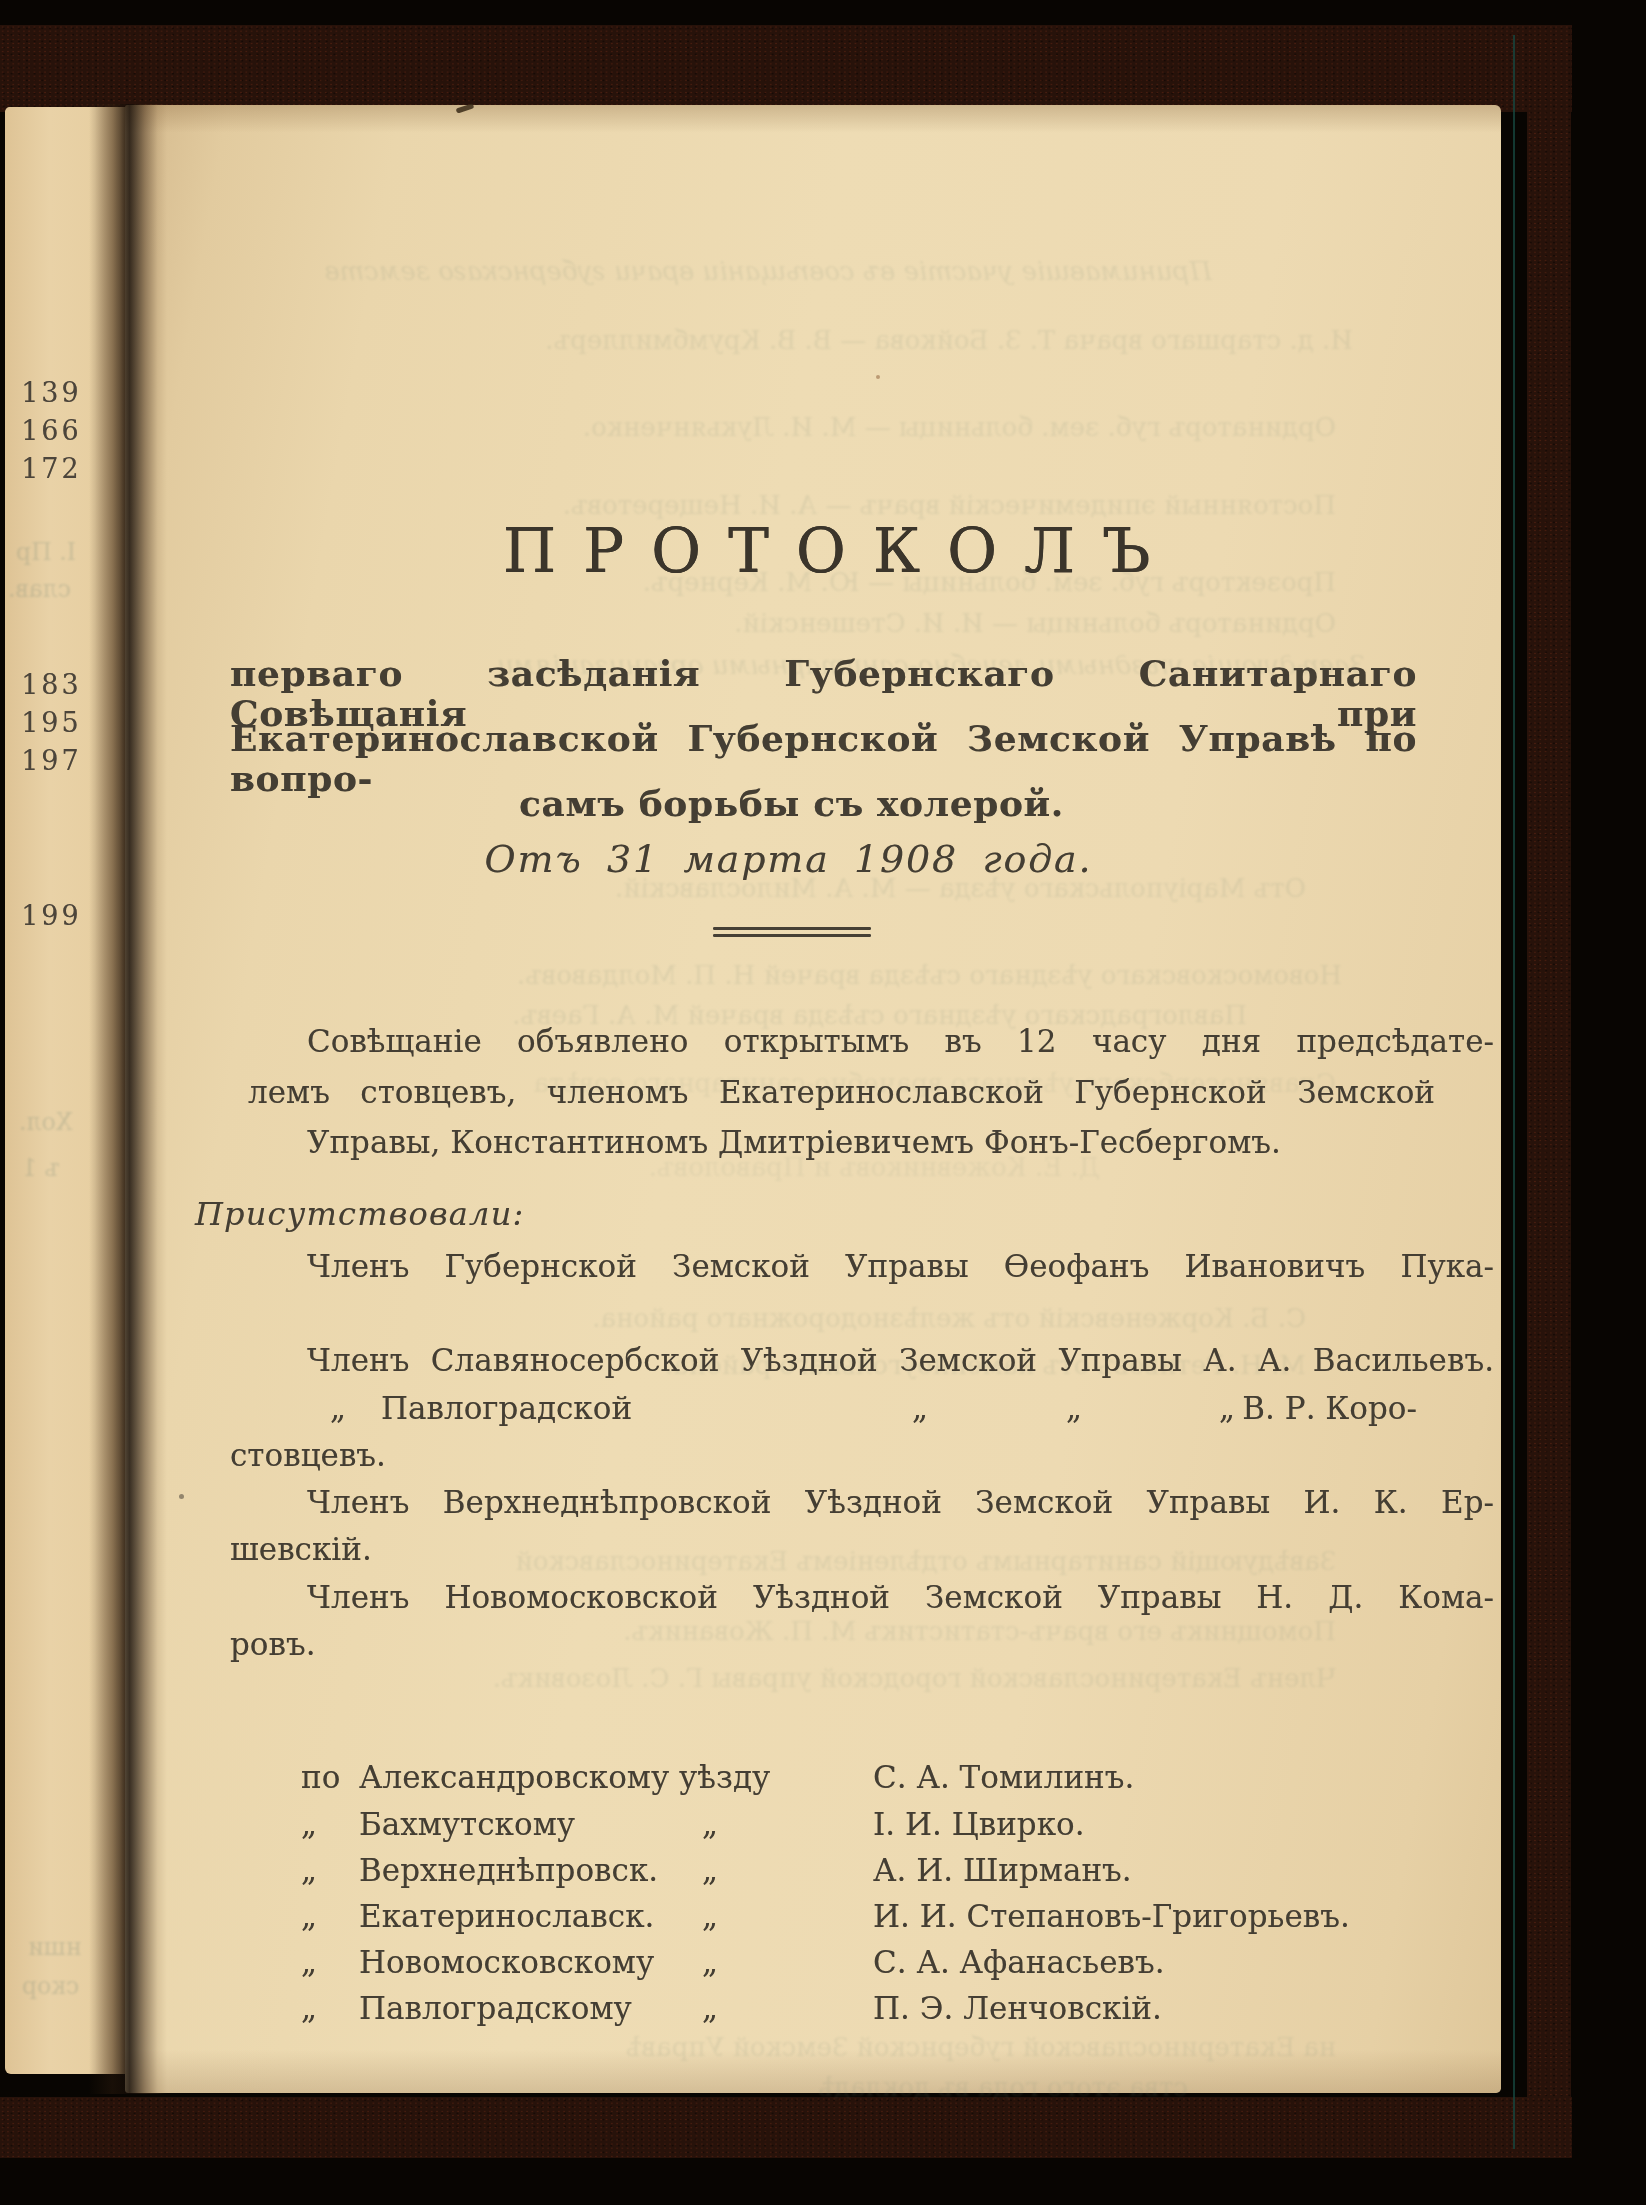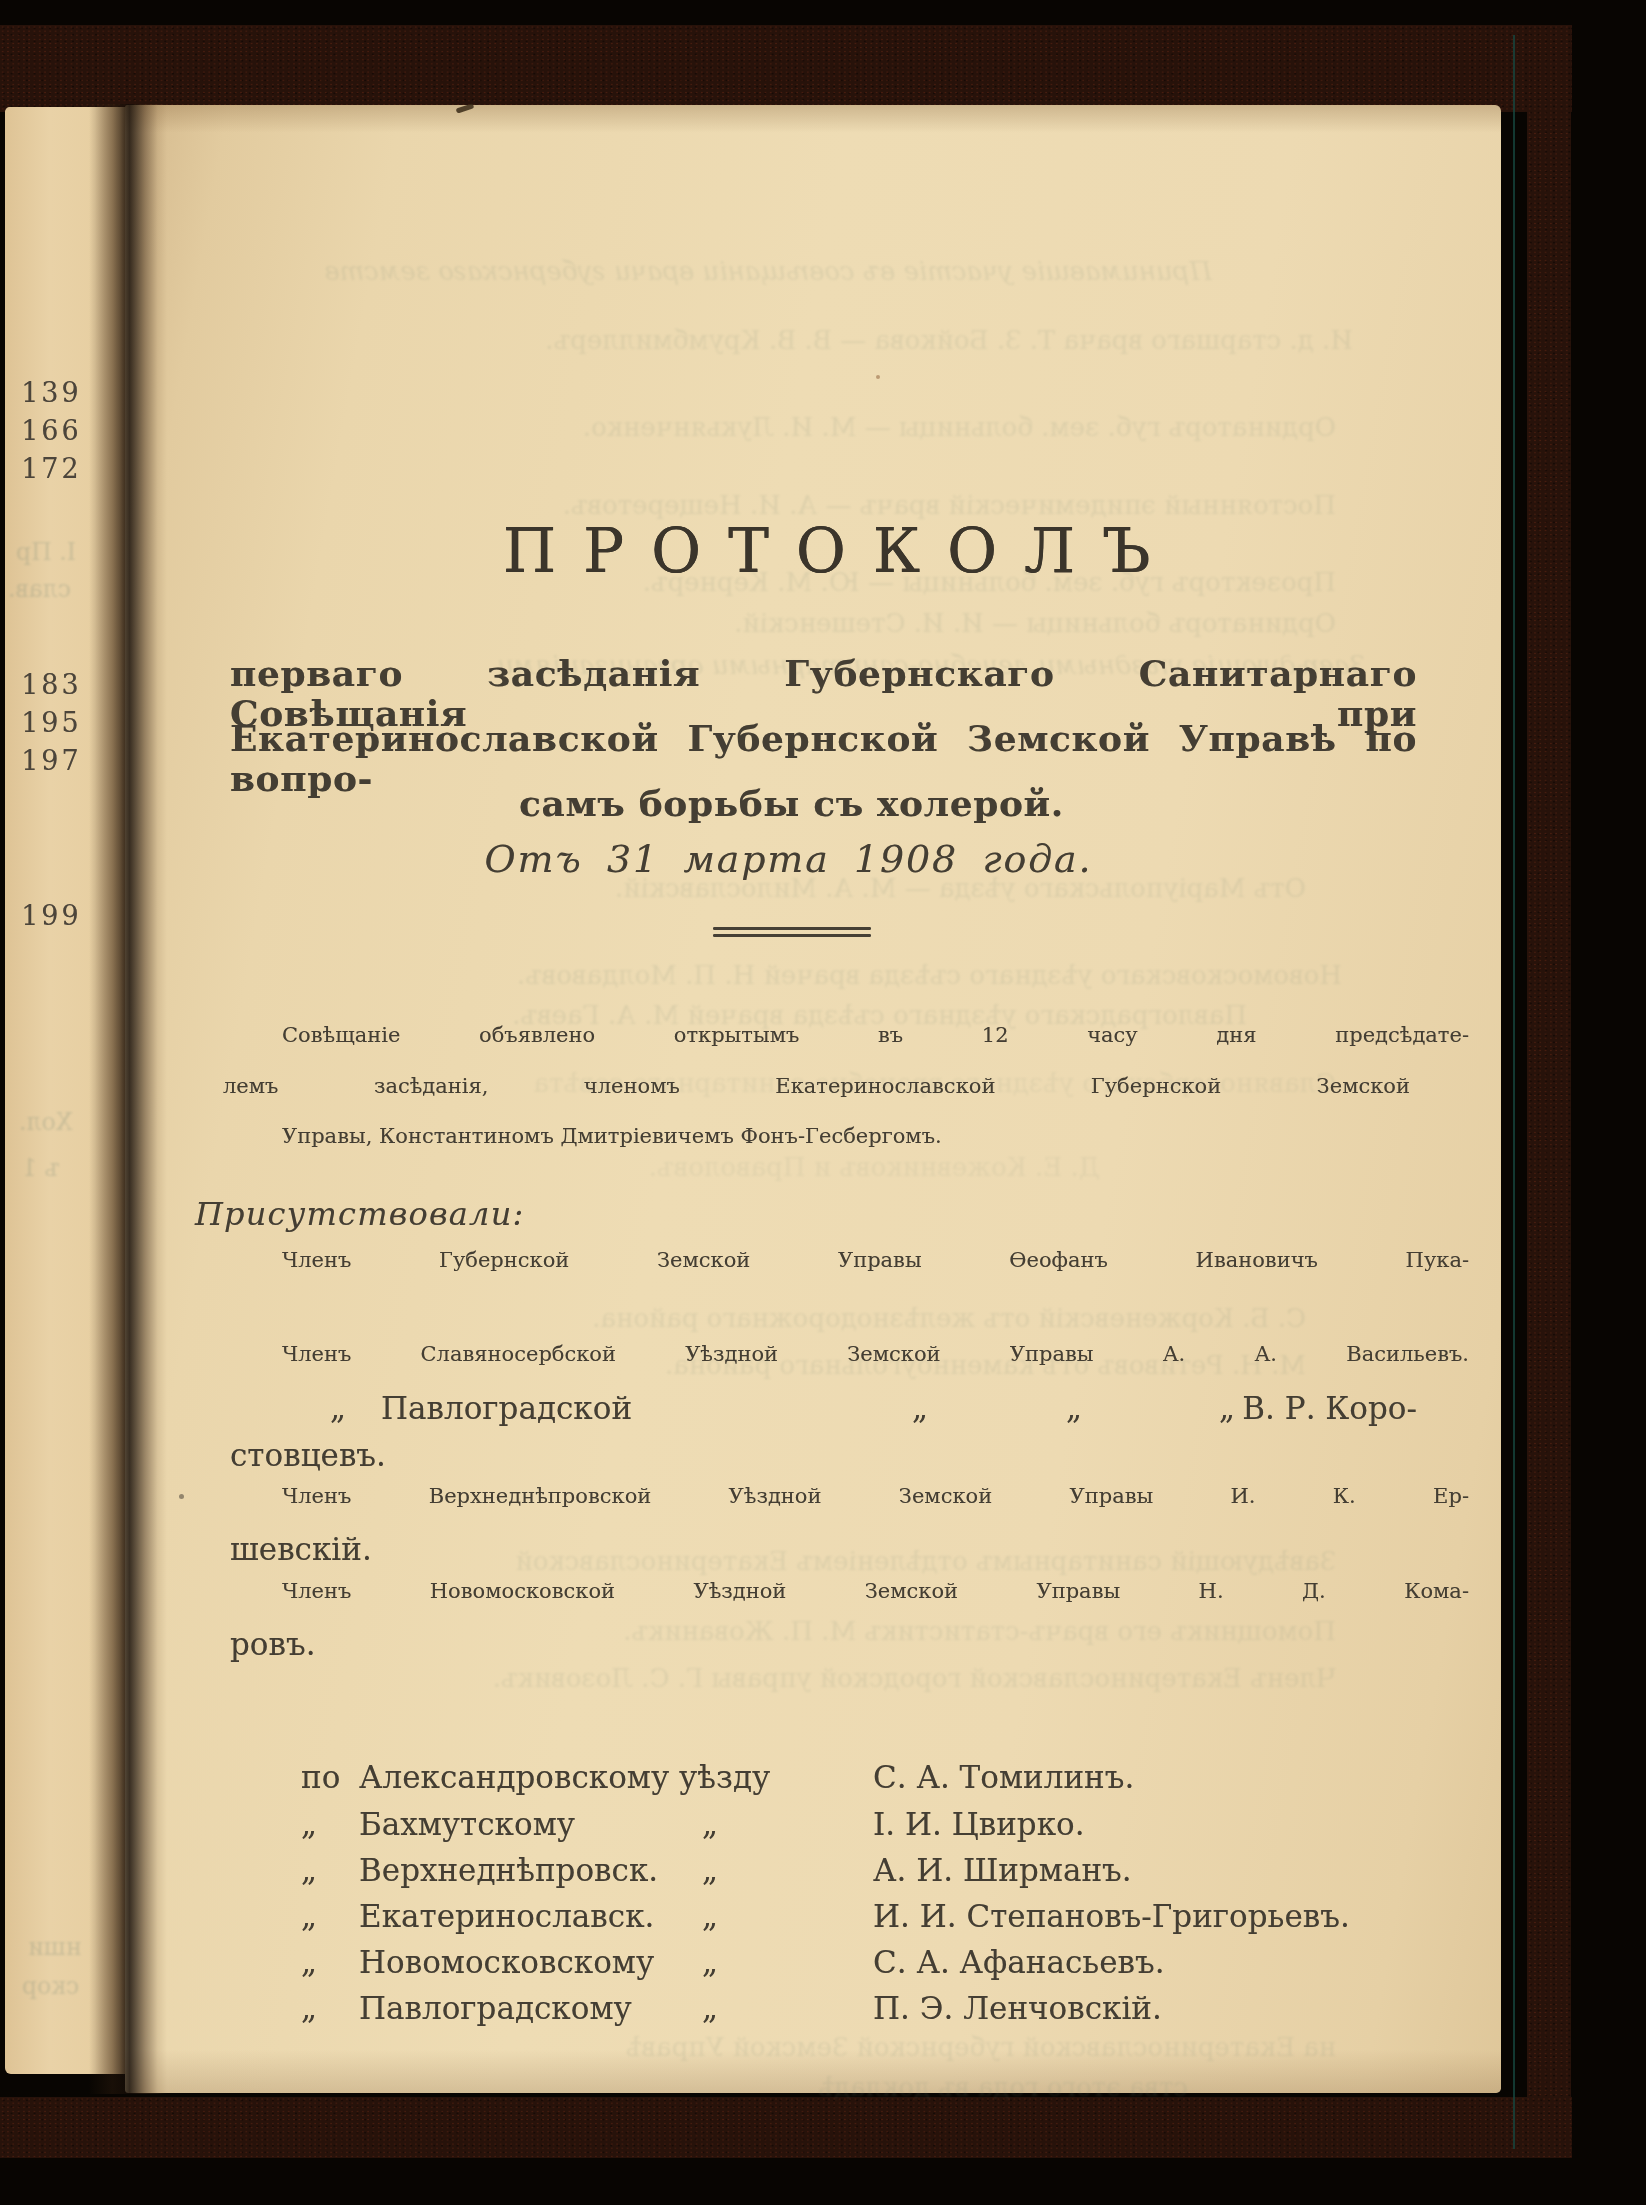--- a/index.html
+++ b/index.html
@@ -30,21 +30,21 @@
   .title{top:410px;left:27px;width:100%;text-align:center;font-size:61px;letter-spacing:27px;color:#3b352b;
          text-shadow:0.4px 0 0 #3b352b,0 0 0.6px rgba(59,53,43,.4);}
   .sub{left:105px;width:1187px;font-size:36px;font-weight:bold;letter-spacing:0.6px;line-height:1.1;}
   .just{text-align:justify;text-align-last:justify;}
   .sub3{text-align:center;transform:translateX(-32px);}
   .dateline{top:732px;left:105px;width:1187px;text-align:center;transform:translateX(-35px);
          font-style:italic;font-size:38px;letter-spacing:1.8px;word-spacing:10.6px;}
   .rulebox{left:588px;top:822px;width:158px;}
   .rulebar{height:3px;background:#464035;margin-bottom:4.1px;border-radius:1.2px;}
   .body-line{font-size:31px;left:105px;width:1187px;white-space:nowrap;}
-  .wrapline{font-size:21px;left:98px;width:1187px;}
+  .wrapline{font-size:31px;left:123px;width:1187px;}
   .indent{padding-left:59px;}
   .heading-it{left:105px;width:1187px;font-style:italic;font-size:32px;
          transform:translateX(-35px);letter-spacing:1.2px;}
   .m3row{left:105px;width:1187px;height:38px;font-size:31px;}
   .m3row span{position:absolute;top:0;}
   .doc-row{left:105px;width:1187px;height:38px;font-size:31px;}
   .doc-row span{position:absolute;top:0;white-space:nowrap;}
   .d-lead{left:71px;} .d-uyezd{left:129px;} .d-mid{left:472px;} .d-name{left:643px;}
   .ghost{position:absolute;color:#7d8c76;opacity:.14;filter:blur(1.2px);transform:scaleX(-1);
          font-size:26px;white-space:nowrap;overflow:hidden;}
@@ -113,21 +113,21 @@
     <div class="abs sub sub3 ink" style="top:679px">самъ борьбы съ холерой.</div>
 
     <div class="abs dateline ink">Отъ 31 марта 1908 года.</div>
 
     <div class="abs rulebox">
       <div class="rulebar"></div>
       <div class="rulebar"></div>
     </div>
 
     <div class="abs wrapline indent just ink" style="top:918px">Совѣщаніе объявлено открытымъ въ 12 часу дня предсѣдате-</div>
-    <div class="abs wrapline just ink" style="top:969px">лемъ засѣданія, членомъ Екатеринославской Губернской Земской</div>
+    <div class="abs wrapline just ink" style="top:969px">лемъ стовцевъ, членомъ Екатеринославской Губернской Земской</div>
     <div class="abs wrapline indent ink" style="top:1019px">Управы, Константиномъ Дмитріевичемъ Фонъ-Гесбергомъ.</div>
 
     <div class="abs heading-it ink" style="top:1090px">Присутствовали:</div>
 
     <div class="abs wrapline indent just ink" style="top:1143px">Членъ Губернской Земской Управы Ѳеофанъ Ивановичъ Пука-</div>
     <div class="abs wrapline indent just ink" style="top:1237px">Членъ Славяносербской Уѣздной Земской Управы А. А. Васильевъ.</div>
 
     <div class="abs m3row ink" style="top:1285px">
       <span style="left:100px">„</span>
       <span style="left:151px">Павлоградской</span>

